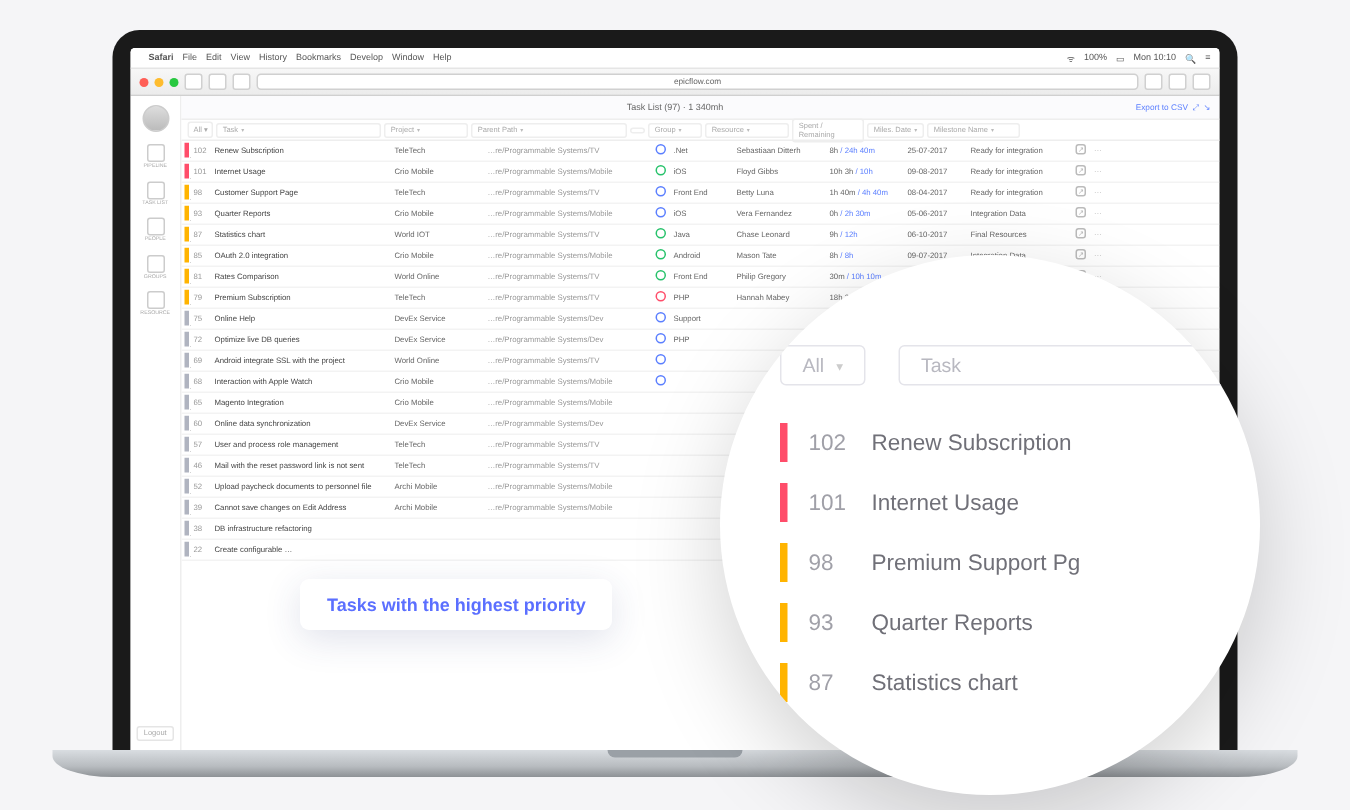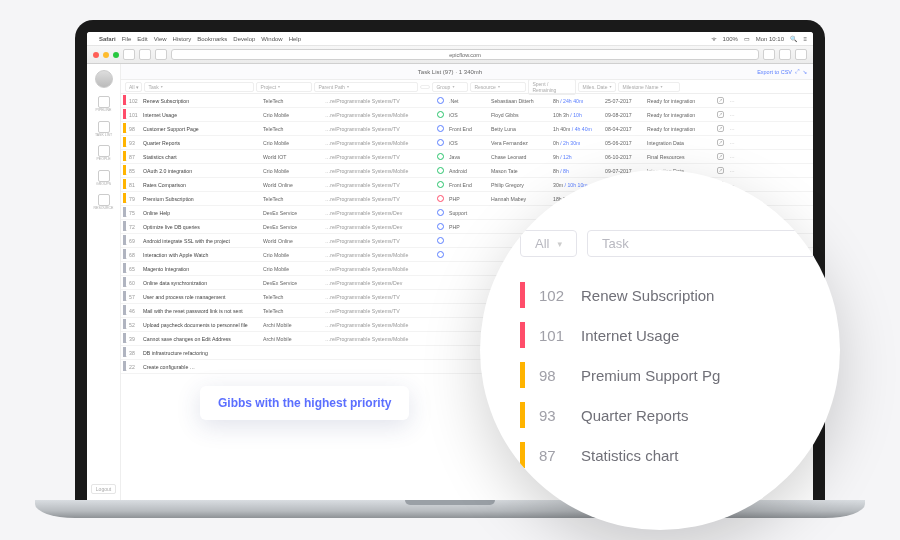--- a/index.html
+++ b/index.html
@@ -52,21 +52,21 @@
   .c-ms{width:68px;} .c-act{width:14px;text-align:center;} .c-menu{width:10px;text-align:center;color:#ccc;}
   .flag{width:3px;height:10px;display:inline-block;}
   .stat-icn{display:inline-block;width:7px;height:7px;border:1px solid;border-radius:50%;}
   .link-icn{display:inline-block;width:7px;height:7px;border:1px solid #bbb;border-radius:2px;position:relative;}
   .link-icn::after{content:"↗";font-size:5px;position:absolute;left:1px;top:-1px;color:#bbb;}
   .blue{color:#5b7fff;}
 
   
   .zoom { position:absolute; right:60px; top:170px; width:360px; height:360px; border-radius:50%; background:#fff; box-shadow:0 20px 60px rgba(0,0,0,0.18); overflow:hidden; }
   .zoom-inner{position:absolute; left:40px; top:60px; right:20px;}
-  .z-filters{display:flex; gap:10px; margin-bottom:18px;}
+  .z-filters{display:flex; gap:22px; margin-bottom:18px;}
   .z-pill{border:1px solid #e4e4ea; border-radius:4px; padding:5px 14px; font-size:13px; color:#b8b8c0; display:flex; align-items:center; gap:8px;}
   .z-row{display:flex; align-items:center; height:40px; font-size:15px; color:#707078;}
   .z-flag{width:5px; height:26px; margin-right:14px;}
   .z-num{width:42px; color:#a0a0a8;}
   .caption{position:absolute; left:200px; top:386px; background:#fff; border-radius:6px; box-shadow:0 6px 24px rgba(50,60,120,0.15); padding:10px 18px; font-size:12px; font-weight:600; color:#5b6fff;}
   .caption::after{content:""; position:absolute; right:-7px; top:50%; transform:translateY(-50%); border:7px solid transparent; border-left-color:#fff;}
 </style>
 </head>
 <body>
 
@@ -522,13 +522,13 @@
         </div>
         <div class="z-row">
           <span class="z-flag" style="background:#ffb400"></span>
           <span class="z-num">87</span>
           <span>Statistics chart</span>
         </div>
       </div>
   </div>
 </div>
 
-<div class="caption">Gibbs with the highest priority</div>
+<div class="caption">Tasks with the highest priority</div>
 
 </body></html>

